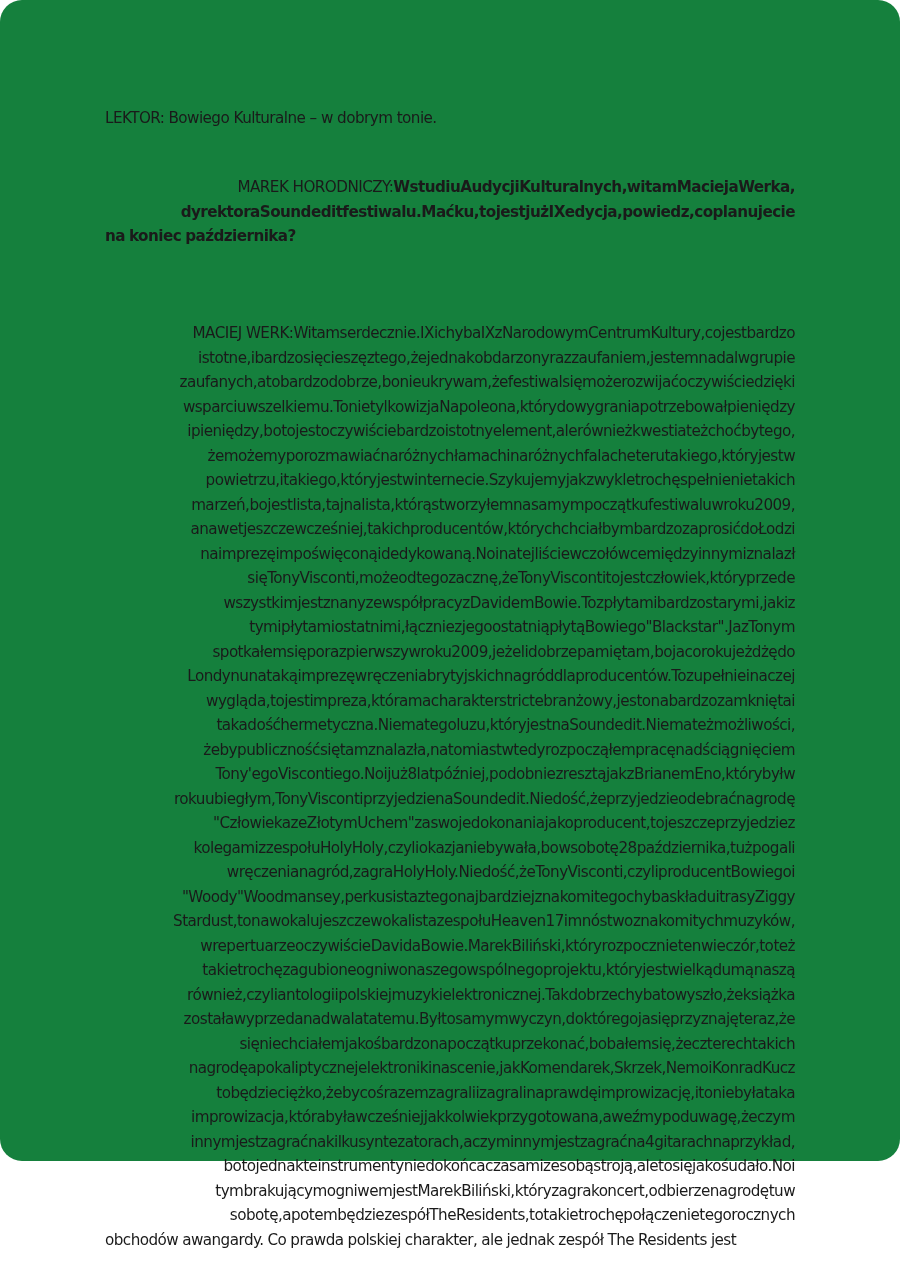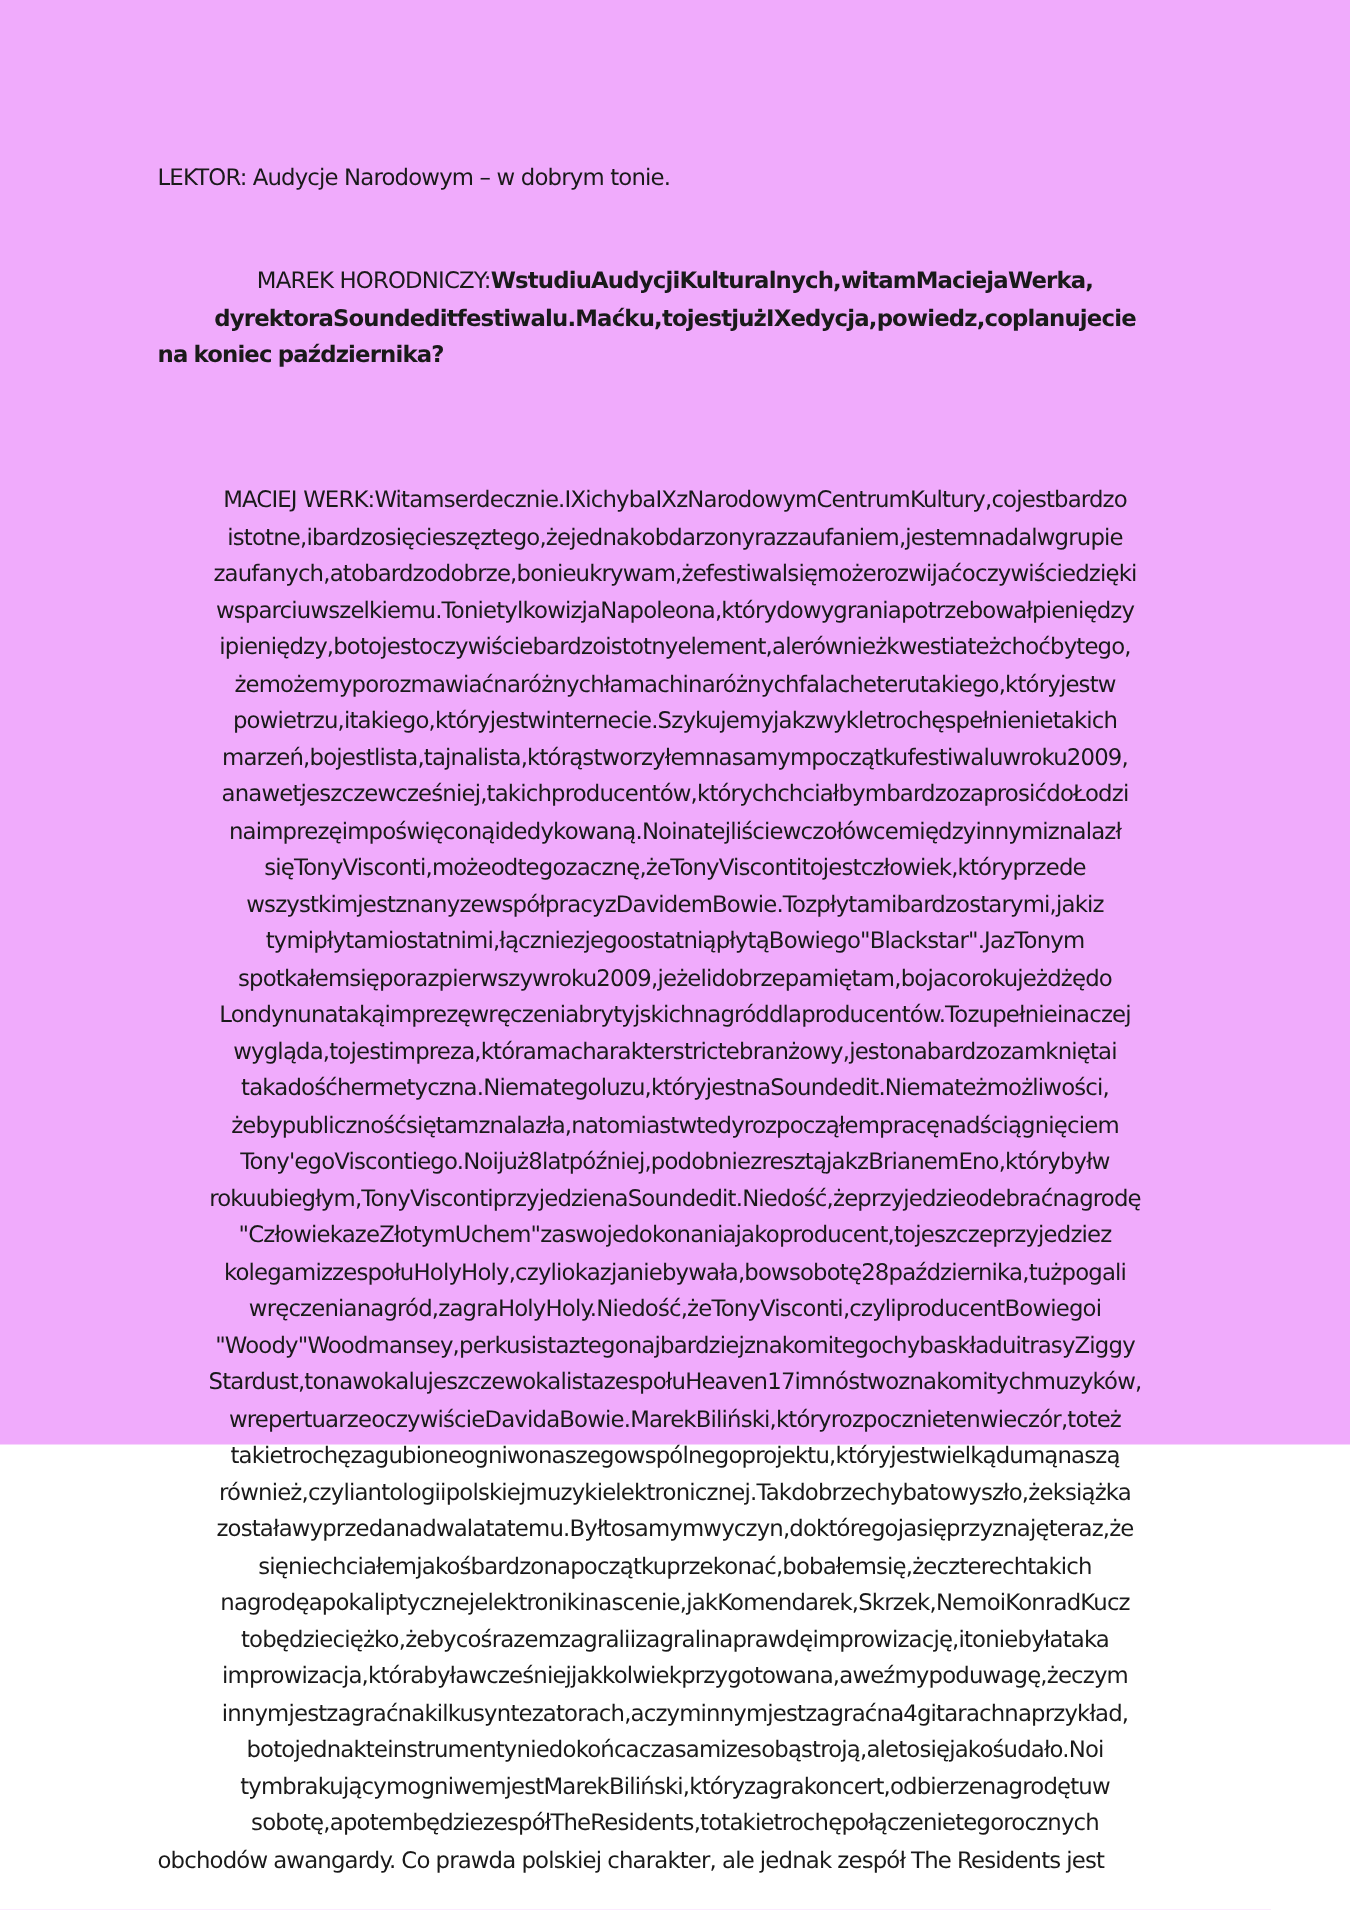--- a/index.html
+++ b/index.html
@@ -1,38 +1,38 @@
 <!DOCTYPE html>
 <html><head>
 <meta charset="utf-8">
 <style>
   html, body { margin: 0; padding: 0; background: #ffffff; }
   body { width: 900px; height: 1273px; position: relative; overflow: hidden;
          font-family: "DejaVu Sans", sans-serif; color: #1a1a1a; }
-  .page { position: absolute; left: 0; top: 0; width: 900px; height: 963px; background: #f0abfc; }
+  .page { position: absolute; left: 0; top: 0; width: 900px; height: 1161px; background: #15803d; border-radius: 22px; }
   .block { position: absolute; left: 105px; width: 690px; font-size: 15.2px; letter-spacing: -0.55px; }
   .line { height: 24.5px; line-height: 24.5px; white-space: nowrap; display: flex; }
-  .line.just { justify-content: center; }
+  .line.just { justify-content: flex-end; }
   .line span.w { display: inline-block; }
   .line.left span.w { margin-right: 4px; }
   .bold { font-weight: bold; }
   .speaker { font-weight: normal; }
   #lektor { top: 106px; }
   #marek { top: 175px; }
   #maciej { top: 286px; margin-top: 35px; }
 </style>
 </head>
 <body>
 
 <div class="page">
 
   <div class="block" id="lektor">
     <div class="line left">
       <span class="w speaker">LEKTOR:</span>
-      <span class="w">Audycje Narodowym – w dobrym tonie.</span>
+      <span class="w">Bowiego Kulturalne – w dobrym tonie.</span>
     </div>
   </div>
 
   <div class="block" id="marek">
       <div class="line just">
         <span class="w speaker">MAREK HORODNICZY:</span>
         <span class="w bold">W</span>
         <span class="w bold">studiu</span>
         <span class="w bold">Audycji</span>
         <span class="w bold">Kulturalnych,</span>

